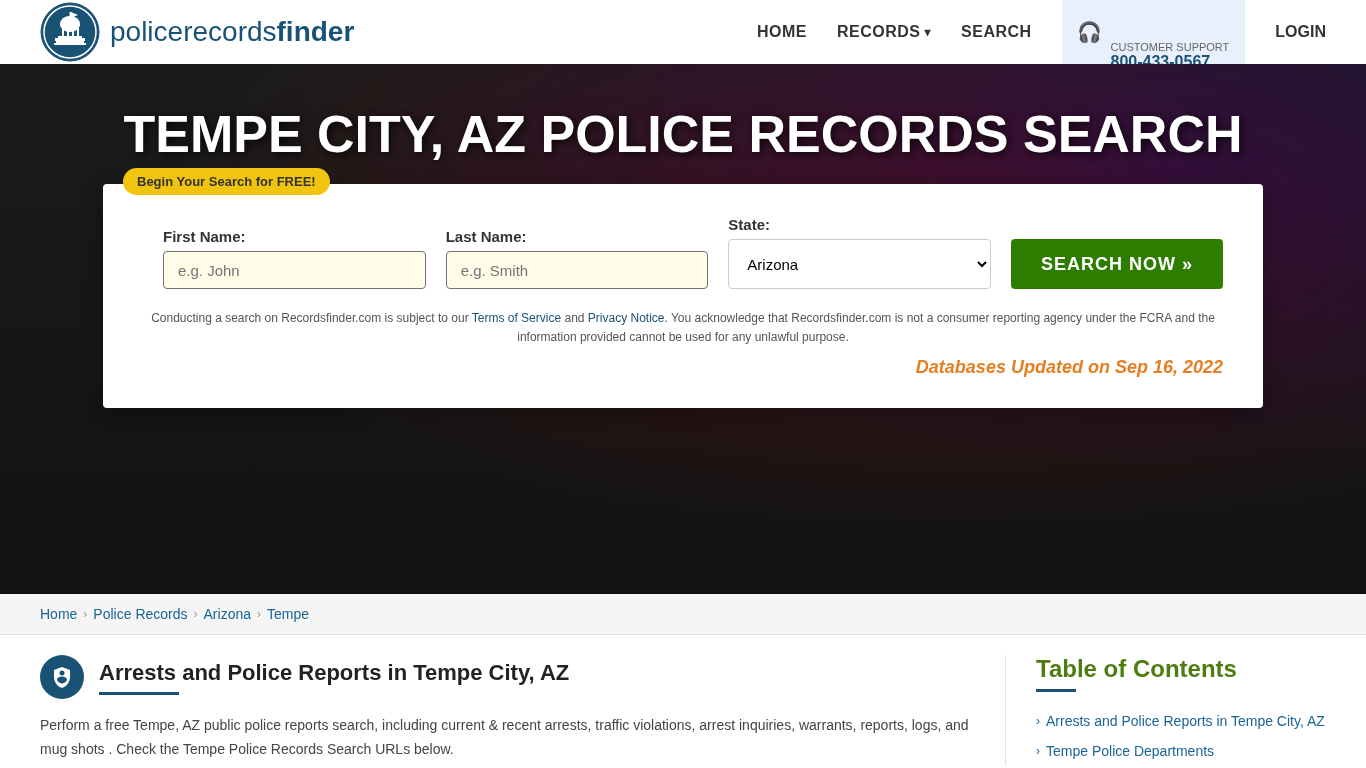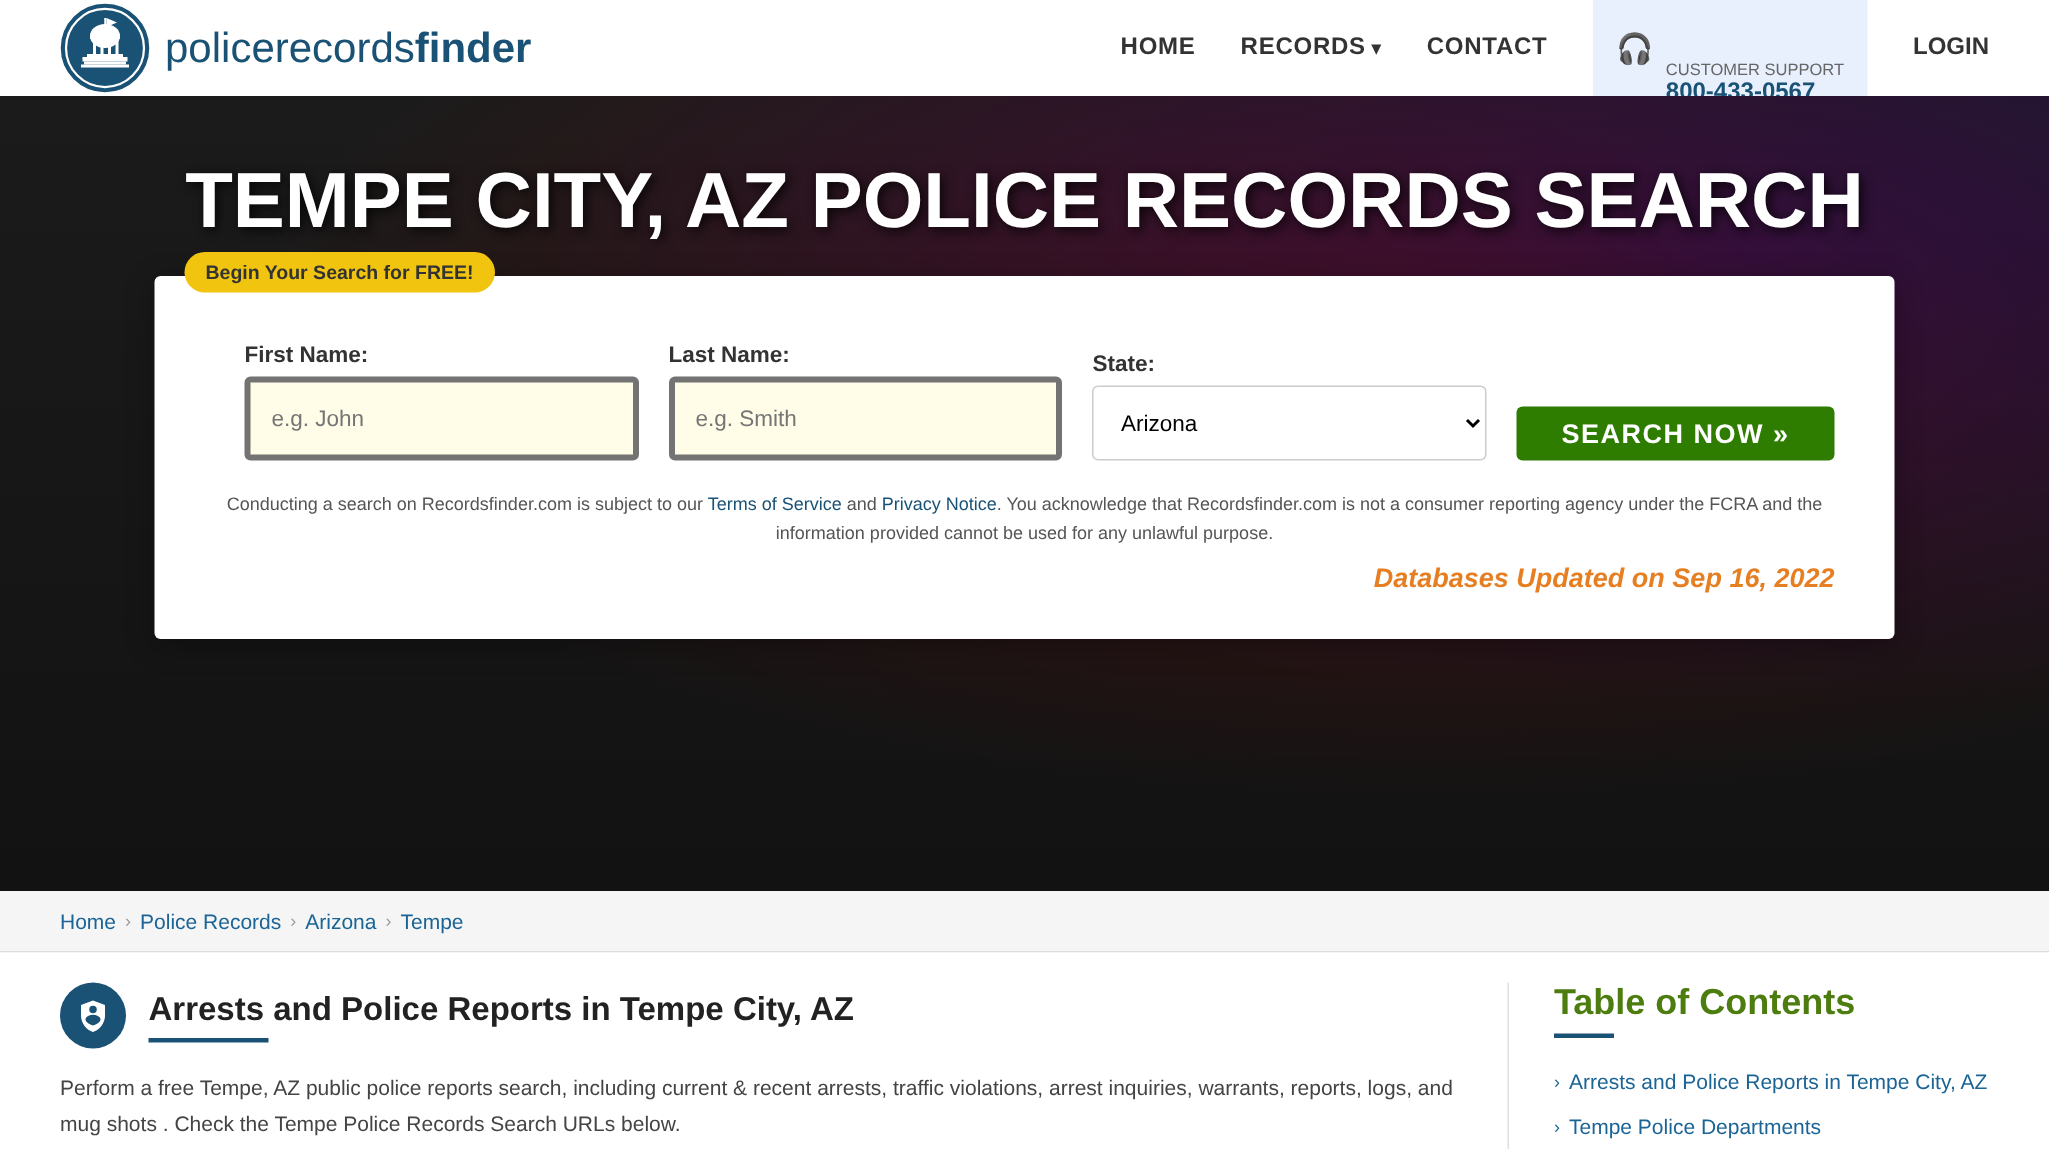--- a/index.html
+++ b/index.html
@@ -154,43 +154,43 @@
       display: flex;
       flex-direction: column;
       gap: 6px;
     }
     .form-group label {
       font-size: 15px;
       font-weight: 600;
       color: #333;
     }
     .form-group input {
-      height: 56px;
+      height: 38px;
       padding: 0 14px;
-      border: 4px solid #737373;
+      border: 1px solid #737373;
       border-radius: 4px;
       font-size: 15px;
       background: #fffde7;
       outline: none;
     }
     .form-group.first-name { flex: 1; }
     .form-group.last-name { flex: 1; margin-top: 14px; }
     .form-group.state { flex: 1; }
     .form-group select {
       height: 50px;
       padding: 0 14px;
       border: 1px solid #ccc;
       border-radius: 4px;
       font-size: 15px;
       background: #fff;
       outline: none;
       cursor: pointer;
     }
     .search-btn {
-      height: 36px;
+      height: 50px;
       background: #2e7d00;
       color: #fff;
       border: none;
       border-radius: 4px;
       font-size: 18px;
       font-weight: 700;
       padding: 0 30px;
       cursor: pointer;
       white-space: nowrap;
       letter-spacing: 1px;
@@ -359,21 +359,21 @@
       <span>policerecords</span><span class="bold">finder</span>
     </span>
   </div>
 
   <nav class="nav">
     <a class="nav-item">HOME</a>
     <a class="nav-item records">
       <span>RECORDS</span>
       <span class="chevron">▾</span>
     </a>
-    <a class="nav-item">CONTACT</a>
+    <a class="nav-item">SEARCH</a>
     <div class="customer-support">
       <span class="support-icon">🎧</span>
       <div class="support-text">
         <span class="support-label">CUSTOMER SUPPORT</span>
         <span class="support-number">800-433-0567</span>
       </div>
     </div>
     <a class="login-btn">LOGIN</a>
   </nav>
 </header>

